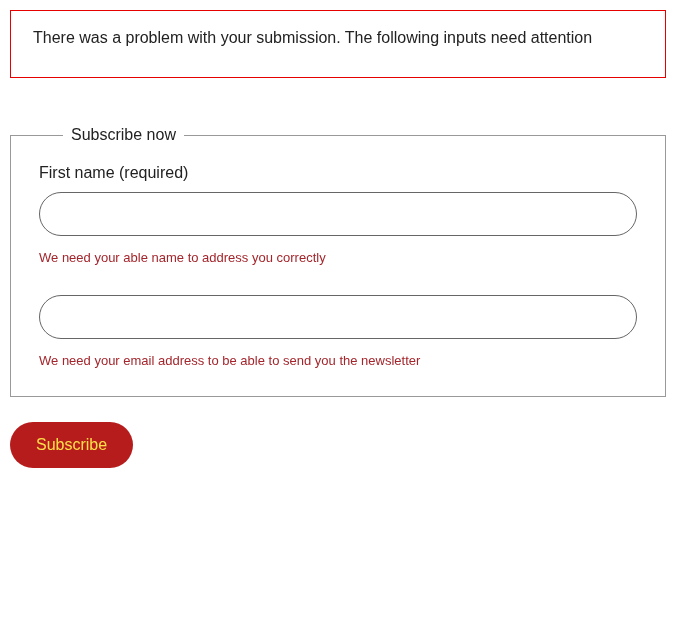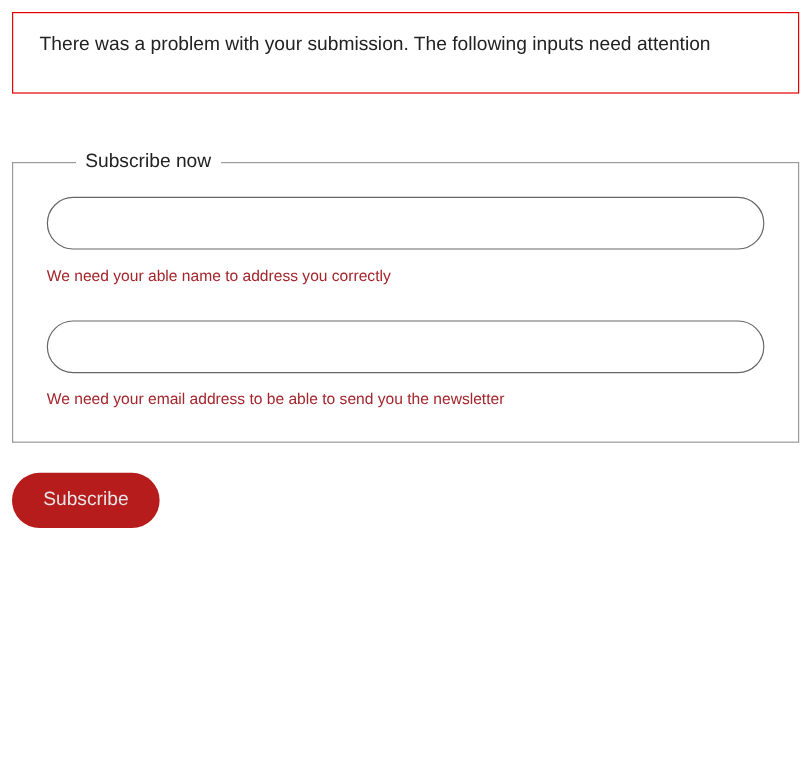--- a/index.html
+++ b/index.html
@@ -72,21 +72,21 @@
       width: 100%;
       outline: none;
     }
     .field-error {
       color: #a4262c;
       font-size: 13px;
       margin-top: 14px;
     }
     .subscribe-btn {
       background: #b71c1c;
-      color: #e5e5e5;
+      color: #fde047;
       border: none;
       border-radius: 26px;
       height: 46px;
       padding: 10px 26px;
       font-size: 16px;
       cursor: pointer;
     }
   </style>
 </head>
 <body>
@@ -95,20 +95,21 @@
 
 <div class="error-summary">
   <p class="error-summary-title">There was a problem with your submission. The following inputs need attention</p>
 </div>
 
 <fieldset>
   <legend>Subscribe now</legend>
 
   <div class="row">
     <div class="field">
+      <label for="firstname">First name (required)</label>
       <input id="firstname" type="text" value="" style="">
       <div class="field-error">We need your able name to address you correctly</div>
     </div>
   </div>
 
   <div class="field-full">
     <input id="email" type="text" value="" style="">
     <div class="field-error">We need your email address to be able to send you the newsletter</div>
   </div>
 </fieldset>

